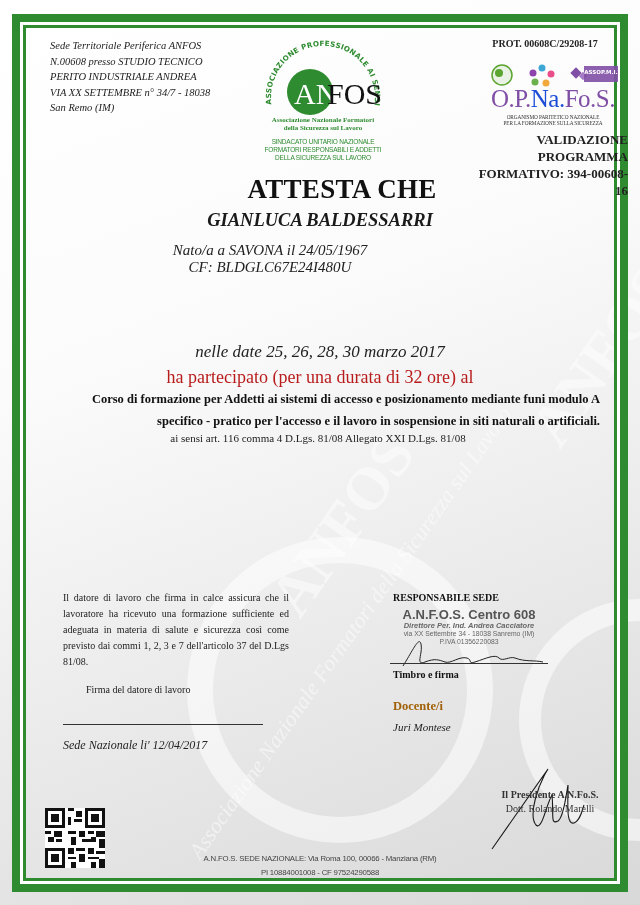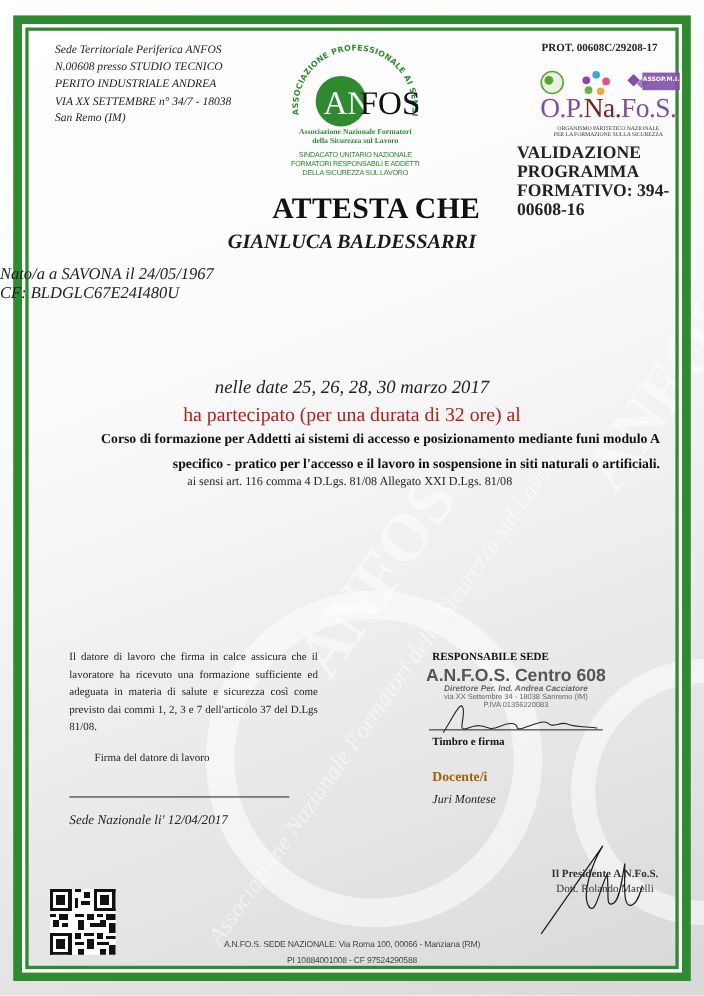--- a/index.html
+++ b/index.html
@@ -24,41 +24,41 @@
   .abs { position:absolute; }
   .sede-block { left:50px; top:38px; width:200px; font-style:italic; font-size:10.5px; line-height:15.5px; color:#222; }
   .sede-block div { white-space:nowrap; }
 
   .logo-anfos { left:258px; top:30px; width:130px; height:135px; }
   .anfos-sub { left:255px; top:138px; width:136px; text-align:center; font-family:"Liberation Sans","DejaVu Sans",sans-serif; font-size:6.5px; line-height:8px; color:#2e8b30; letter-spacing:-0.2px; }
 
   .prot { left:470px; top:38px; width:150px; text-align:center; font-weight:bold; font-size:10px; color:#222; }
   .mini-logos { left:490px; top:62px; width:130px; height:26px; }
   .opnafos { left:474px; top:85px; width:158px; text-align:center; font-size:25px; letter-spacing:-0.5px; color:#7f4fa6; white-space:nowrap; }
-  .opnafos .g { color:#7f1d1d; }
+  .opnafos .g { color:#1d4ed8; }
   .opnafos-sub { left:480px; top:114px; width:146px; text-align:center; font-size:5.3px; line-height:6.2px; color:#333; letter-spacing:-0.1px; }
-  .validaz { left:470px; top:131px; width:158px; text-align:left; font-weight:bold; font-size:16px; line-height:17px; color:#222; }
+  .validaz { left:470px; top:131px; width:158px; text-align:right; font-weight:bold; font-size:13px; line-height:17px; color:#222; }
 
   .title { left:0; top:174px; width:640px; text-align:center; font-weight:bold; font-size:27px; letter-spacing:0.3px; color:#111;padding-left:22px; }
   .name { left:0; top:210px; width:640px; text-align:center; font-weight:bold; font-style:italic; font-size:18.5px; color:#1a1a1a; }
-  .birth { left:0; top:242px; width:540px; text-align:left; font-style:italic; font-size:15px; line-height:16.5px; color:#222; }
+  .birth { left:0; top:242px; width:540px; text-align:center; font-style:italic; font-size:15px; line-height:16.5px; color:#222; }
 
   .dates { left:0; top:342px; width:640px; text-align:center; font-style:italic; font-size:17px; color:#222; }
   .partecip { left:0; top:367px; width:640px; text-align:center; font-size:18px; color:#b91c1c; }
   .course { left:40px; top:388px; width:560px; text-align:right; font-weight:bold; font-size:12.5px; line-height:22px; color:#111; }
   .law { left:0; top:432px; width:636px; text-align:center; font-size:11px; color:#222; }
 
   .datore { left:63px; top:590px; width:226px; font-size:10px; line-height:16px; text-align:justify; color:#222; }
   .firma-lbl { left:63px; top:684px; font-size:10px; color:#222;margin-left:23px; }
   .firma-line { left:63px; top:724px; width:200px; height:0; border-top:1px solid #333; }
   .sede-naz { left:63px; top:738px; font-style:italic; font-size:12px; color:#222; }
 
   .resp-title { left:393px; top:592px; font-weight:bold; font-size:10px; color:#111; }
   .stamp { left:384px; top:608px; width:170px; text-align:center; font-family:"Liberation Sans","DejaVu Sans",sans-serif; color:#666; }
-  .stamp .s1 { font-size:16px; font-weight:bold; line-height:14px; color:#555; }
+  .stamp .s1 { font-size:13px; font-weight:bold; line-height:14px; color:#555; }
   .stamp .s2 { font-size:7.5px; font-style:italic; font-weight:bold; line-height:8px; }
   .stamp .s3 { font-size:6.8px; line-height:8px; }
   .stamp .s4 { font-size:6.8px; line-height:8px; }
   .resp-line { left:390px; top:663px; width:158px; border-top:1px solid #333; }
   .timbro { left:393px; top:669px; font-weight:bold; font-size:10px; color:#111; }
   .sig1 { left:395px; top:640px; width:150px; height:30px; }
   .docenti-lbl { left:393px; top:699px; font-weight:bold; font-size:12.5px; color:#a16207; }
   .docente-name { left:393px; top:721px; font-style:italic; font-size:11px; color:#222; }
 
   .pres { left:490px; top:788px; width:120px; text-align:center; font-size:10px; line-height:14px; color:#333; }

